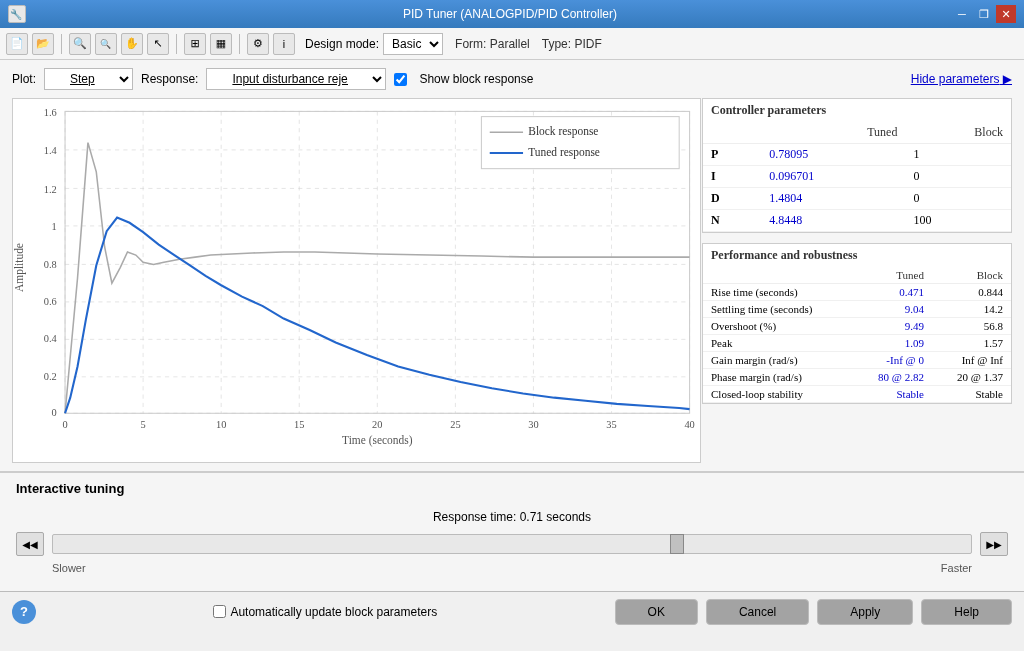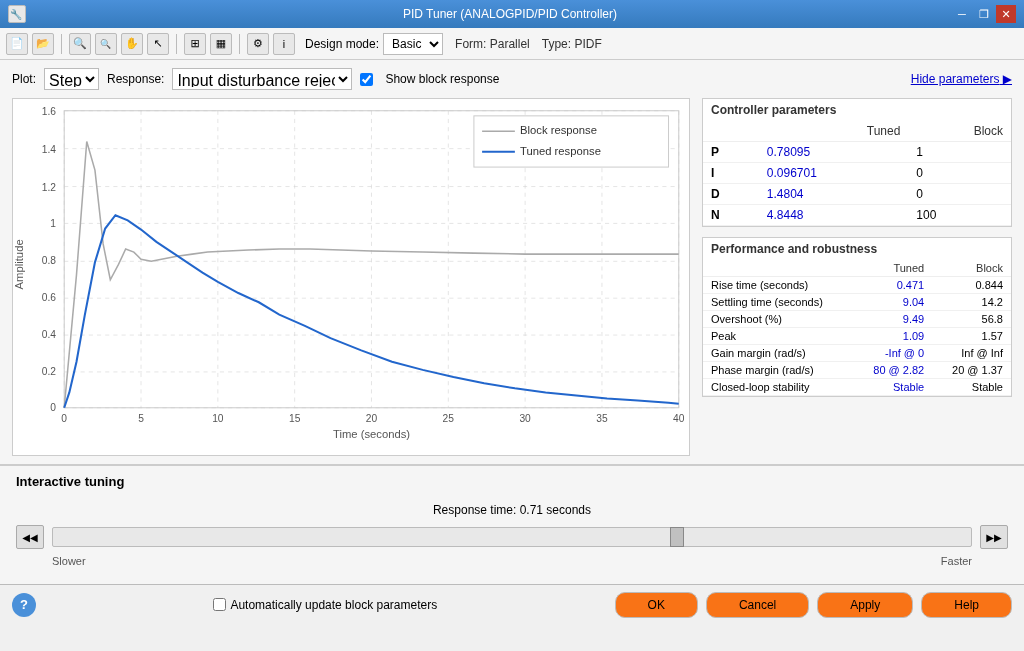--- a/index.html
+++ b/index.html
@@ -76,44 +76,45 @@
 
     
     .controls-row {
       display: flex;
       align-items: center;
       margin-bottom: 8px;
       gap: 8px;
     }
     .controls-label { font-size: 12px; }
     .controls-select {
-      font-size: 16px;
+      font-size: 12px;
       border: 1px solid #bbb;
       background: white;
-      padding: 2px 0;
+      padding: 2px 21px;
       height: 22px;
       cursor: pointer;
       text-decoration: underline;
     }
     .controls-checkbox { margin-right: 4px; cursor: pointer; }
     .hide-params-btn {
       margin-left: auto;
       background: transparent;
       border: none;
       color: #0000cc;
       cursor: pointer;
       font-size: 12px;
       text-decoration: underline;
     }
 
     
     .chart-params-area {
       display: flex;
-      gap: 12px;
+      gap: 1px;
       flex: 1;
+      font-family: Liberation Serif, serif;
     }
 
     
     .chart-container {
       flex: 1;
       background: white;
       border: 1px solid #ccc;
       position: relative;
       min-height: 340px;
     }
@@ -246,26 +247,26 @@
       height: 40px;
       gap: 8px;
     }
     .bottom-checkbox-area {
       display: flex;
       align-items: center;
       margin-right: auto;
       gap: 4px;
     }
     .bottom-btn {
-      background: #f97316;
+      background: #a3a3a3;
       border: 1px solid #bbb;
       cursor: pointer;
       padding: 5px 32px;
       font-size: 12px;
-      border-radius: 10px;
+      border-radius: 4px;
       min-width: 60px;
     }
     .help-btn {
       width: 24px;
       height: 24px;
       border-radius: 50%;
       background: #4a90d9;
       color: white;
       border: none;
       cursor: pointer;

